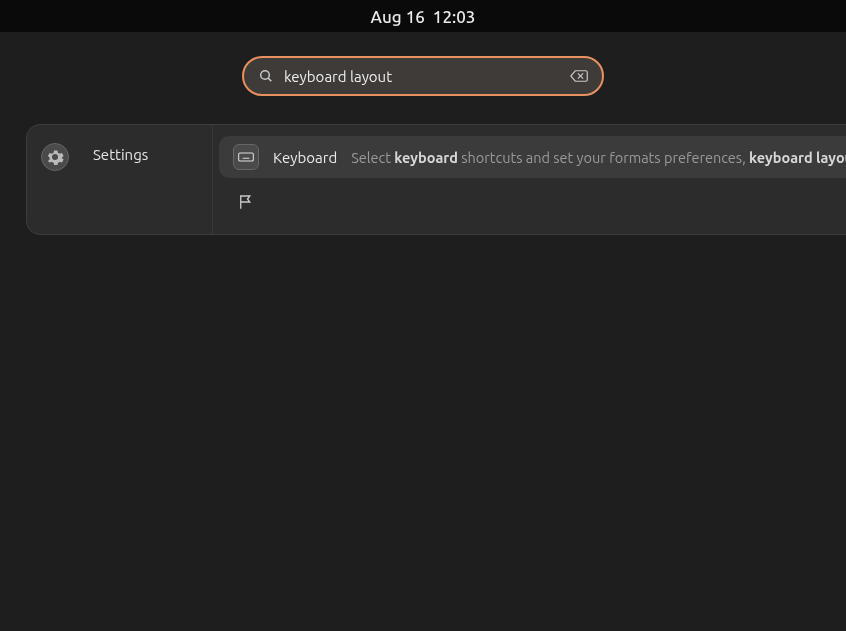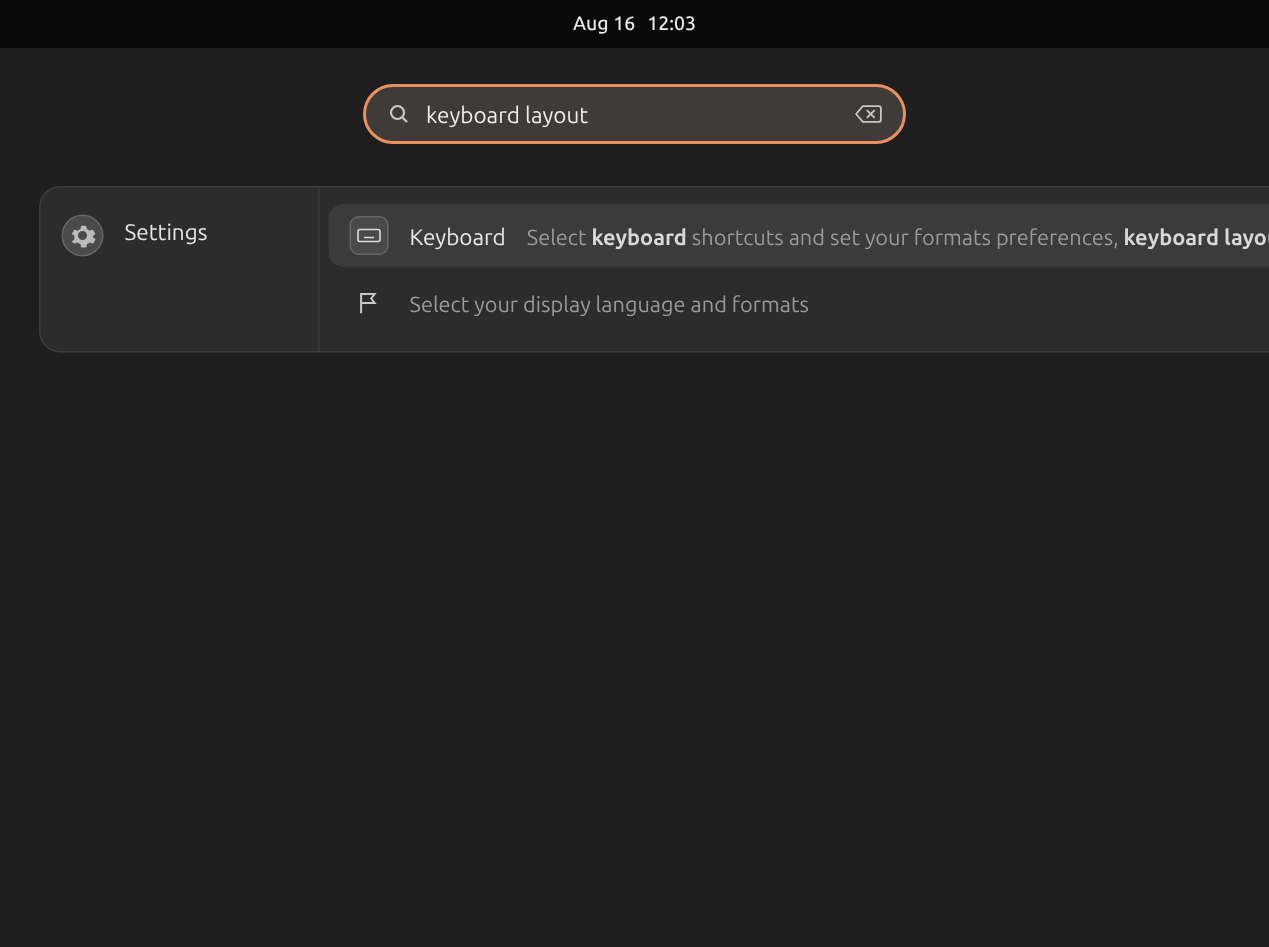--- a/index.html
+++ b/index.html
@@ -17,21 +17,21 @@
       overflow: hidden;
       position: relative;
     }
     .topbar {
       height: 32px;
       background: #0a0a0a;
       display: flex;
       align-items: center;
       justify-content: center;
       color: #eaeaea;
-      font-size: 13px;
+      font-size: 17px;
       font-weight: 500;
     }
     .topbar span {
       margin: 0 4px;
     }
     .search-wrap {
       margin-top: 24px;
       display: flex;
       justify-content: center;
     }
@@ -67,21 +67,21 @@
       border-radius: 14px;
       display: flex;
       overflow: hidden;
       min-height: 100px;
     }
     .panel-left {
       width: 186px;
       padding: 18px 14px;
       display: flex;
       align-items: flex-start;
-      gap: 14px;
+      gap: 24px;
       border-right: 1px solid #383838;
     }
     .gear-circle {
       width: 28px;
       height: 28px;
       border-radius: 50%;
       background: #4a4a4a;
       display: flex;
       align-items: center;
       justify-content: center;
@@ -189,16 +189,15 @@
       </div>
     </div>
 
     <div class="row">
       <div class="row-icon">
         <svg width="20" height="18" viewBox="0 0 24 24" fill="none" stroke="#c8c8c8" stroke-width="1.8">
           <line x1="5" y1="3" x2="5" y2="21"></line>
           <path d="M5 4 H17 L14 8 L17 12 H5"></path>
         </svg>
       </div>
-      <div class="row-desc">Select your display language and formats</div>
     </div>
   </div>
 </div>
 
 </body></html>

